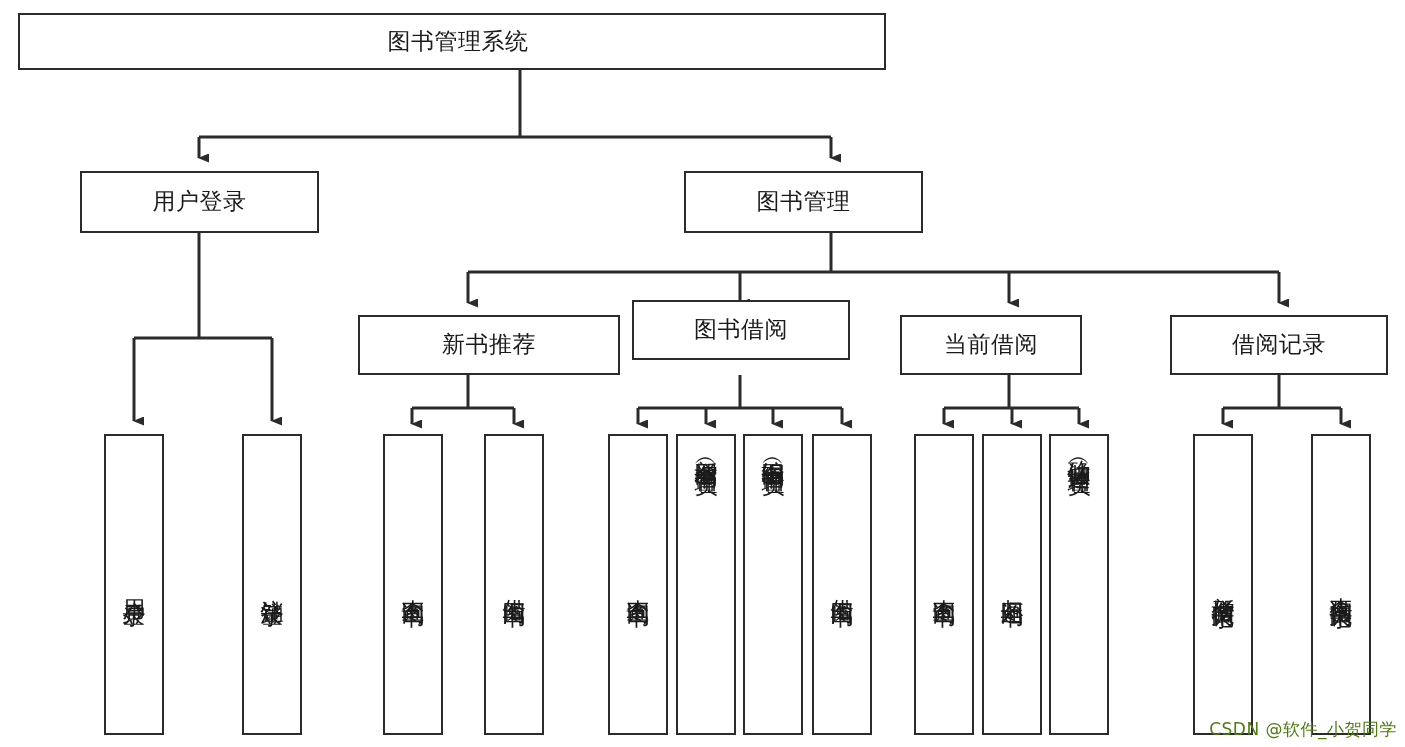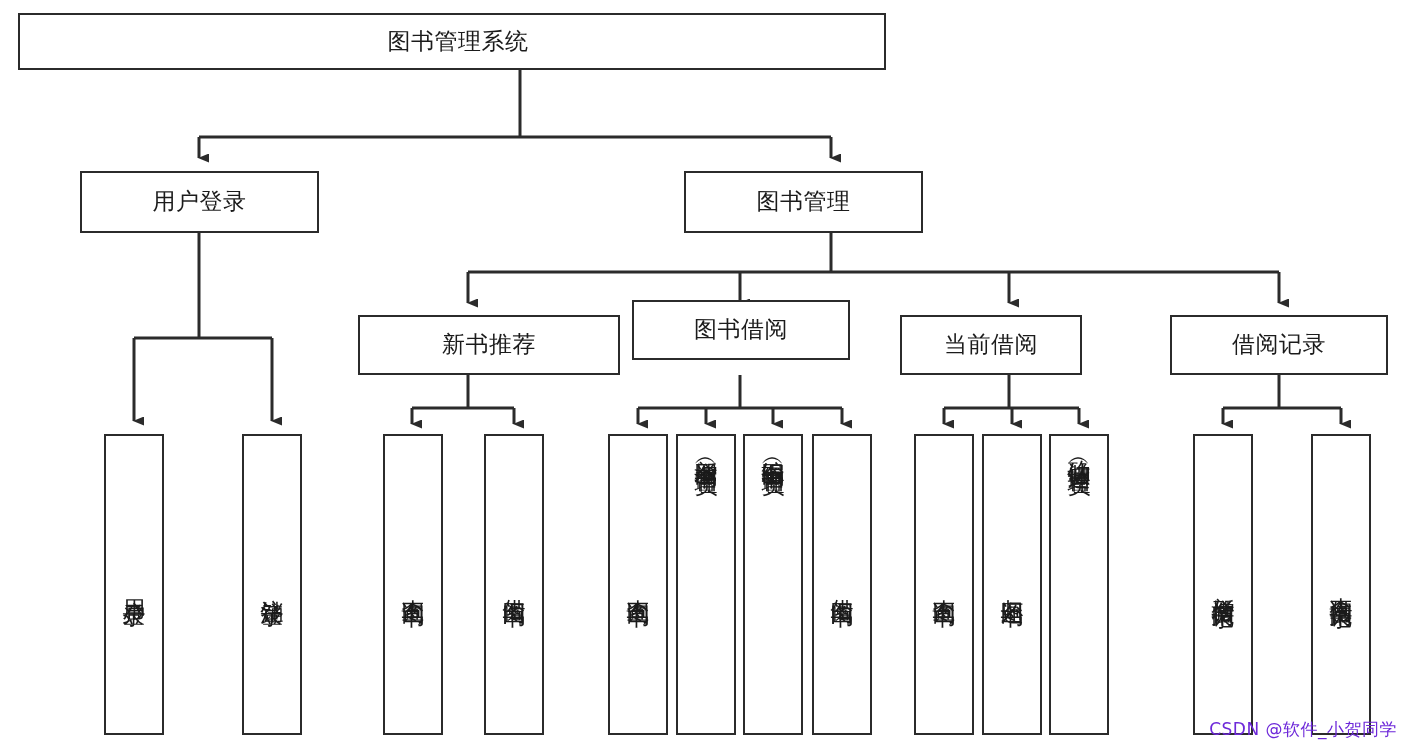--- a/index.html
+++ b/index.html
@@ -65,21 +65,21 @@
   
   .node.vert.centered {
     align-items: center;
     padding-top: 0;
   }
   #watermark {
     position: absolute;
     right: 8px;
     bottom: 6px;
     font-size: 17px;
-    color: #6d28d9;
+    color: #4d7c0f;
     letter-spacing: 0.5px;
     z-index: 6;
     white-space: nowrap;
     pointer-events: none;
   }
 </style>
 </head>
 <body>
 
 <div id="diagram-root">

